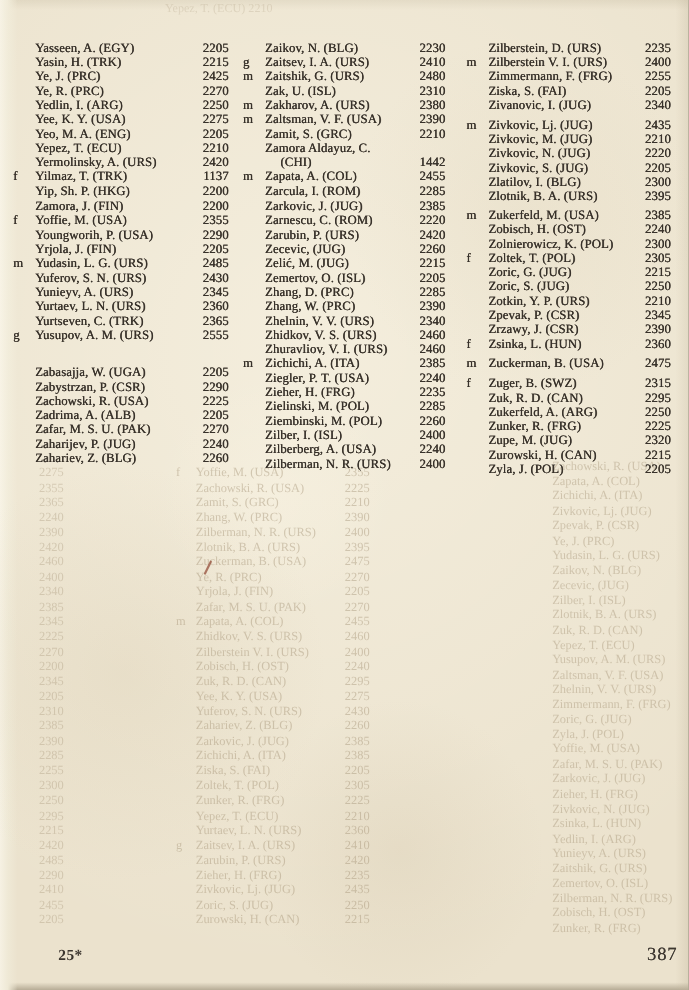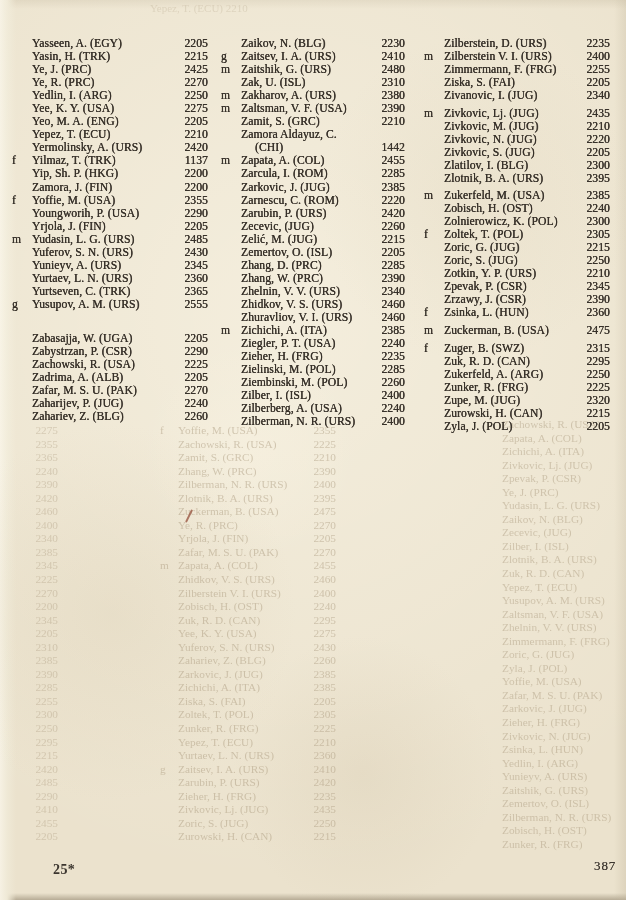--- a/index.html
+++ b/index.html
@@ -36,21 +36,21 @@
   .ghost-layer{position:absolute;inset:0;pointer-events:none;color:#a18f72;filter:blur(.55px);}
   .gcol{position:absolute;}
   .grow{display:flex;align-items:baseline;height:13.55px;line-height:13.55px;font-size:11.3px;white-space:nowrap;}
   .grow .gp{width:18px;flex:none;}
   .grow .gn{flex:1;overflow:hidden;}
   .grow .gr{flex:none;min-width:32px;text-align:right;}
   .gtop{position:absolute;overflow:hidden;height:12px;line-height:12px;font-size:11px;white-space:nowrap;}
   
   .pen-mark{position:absolute;left:188px;top:509px;width:2px;height:14px;background:#9a5843;border-radius:1.5px;transform:rotate(26deg);opacity:.8;}
   .sig{position:absolute;left:22px;top:862px;font-size:14px;font-weight:bold;letter-spacing:.4px;color:#3c362f;margin-left:31px;}
-  .pageno{position:absolute;left:560px;top:858px;width:56px;text-align:right;font-size:13px;letter-spacing:.8px;color:#3d3730;text-shadow:0 0 .4px rgba(61,55,48,.8);}
+  .pageno{position:absolute;left:560px;top:858px;width:56px;text-align:right;font-size:17px;letter-spacing:.8px;color:#3d3730;text-shadow:0 0 .4px rgba(61,55,48,.8);}
 </style>
 </head>
 <body>
 
 <div class="page">
 
   <div class="mottle"></div>
 
   <div class="ghost-layer" aria-hidden="true">
       <div class="gcol" style="left: -148px; top: 424px; width: 206px; opacity: 0.33;">

